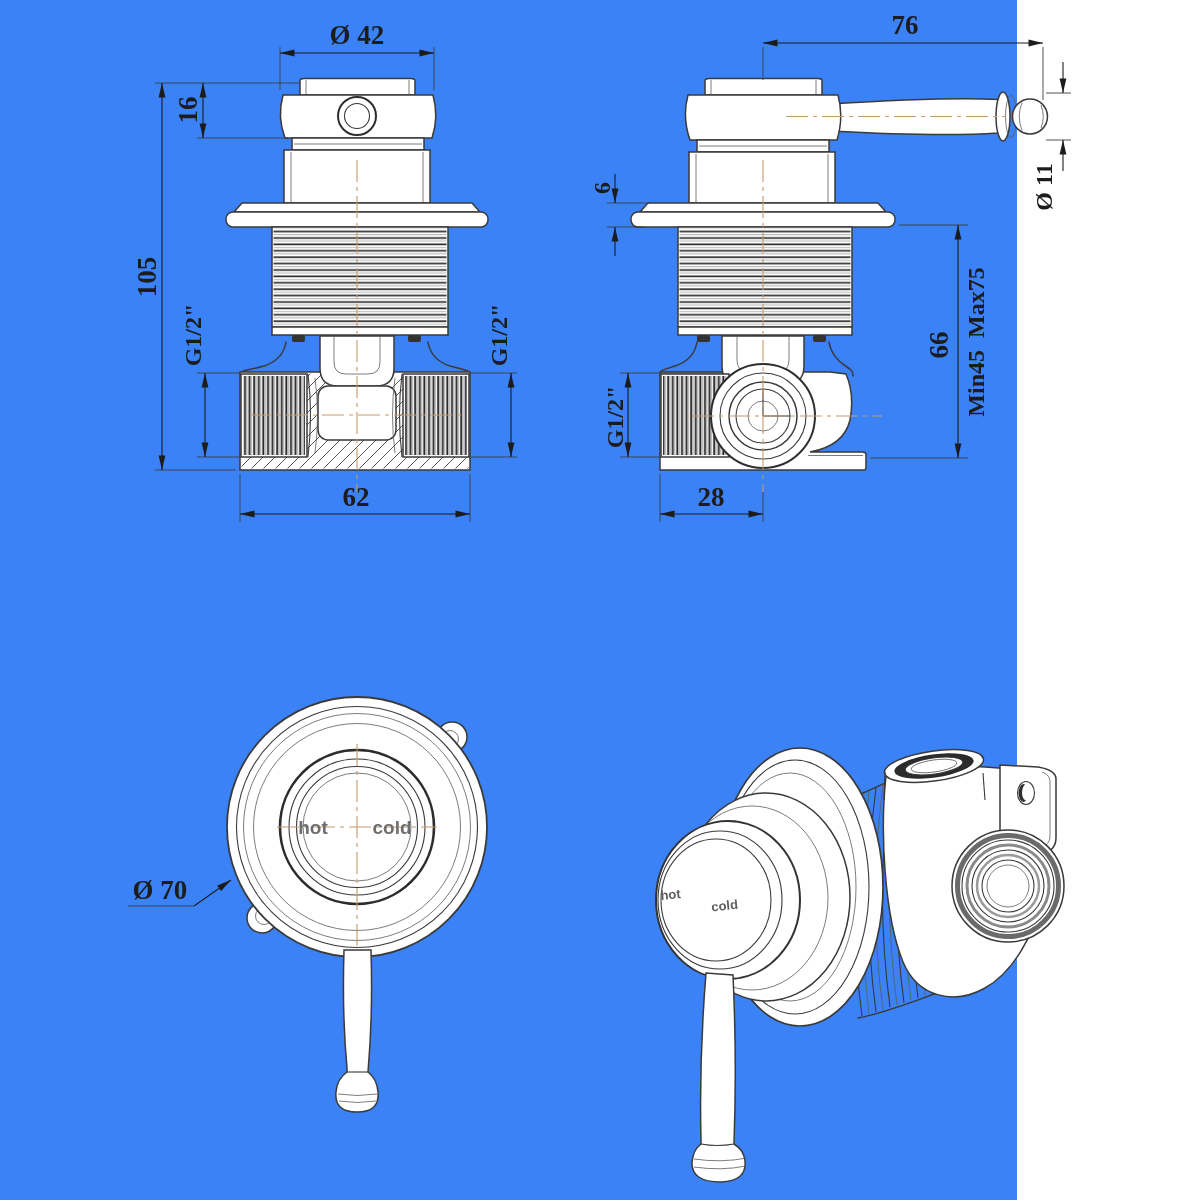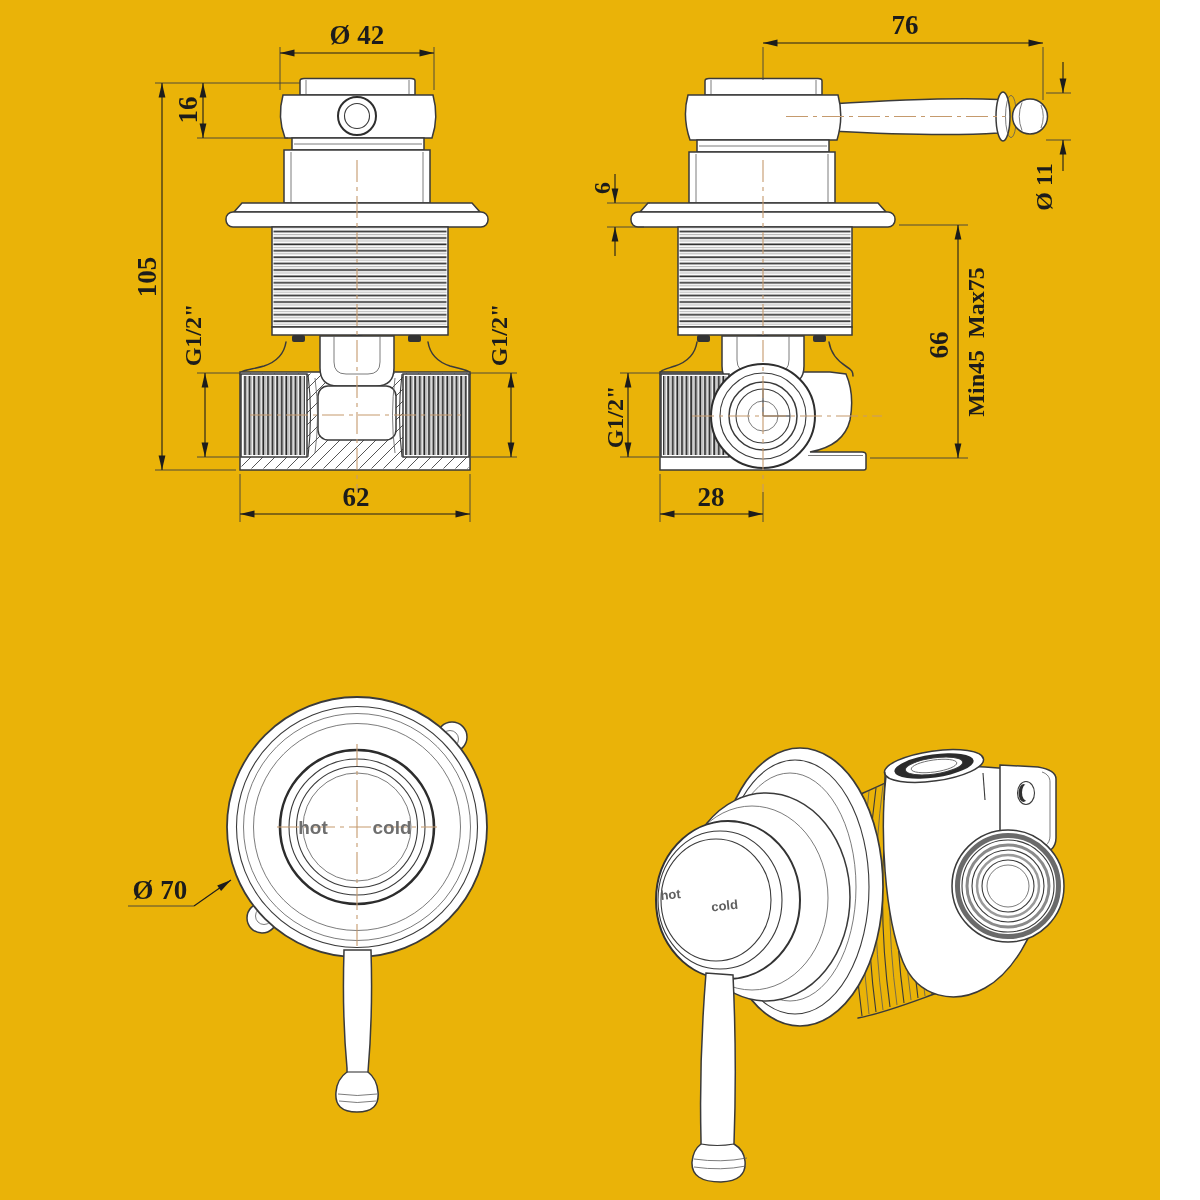--- a/index.html
+++ b/index.html
@@ -1,17 +1,17 @@
 <!DOCTYPE html>
 <html><head>
 <meta charset="utf-8">
 <title>Valve Technical Drawing</title>
 <style>
   html,body{margin:0;padding:0;background:#ffffff;}
-  .page{width:1160px;height:1200px;background:#eab308;position:relative;}
+  .page{width:1017px;height:1200px;background:#3b82f6;position:relative;}
   svg{display:block;}
   .ln{stroke:#3a3a3a;stroke-width:1.5;fill:none;stroke-linecap:round;}
   .lnf{stroke:#3a3a3a;stroke-width:1.5;fill:#fff;}
   .lnf2{stroke:#2e2e2e;stroke-width:2;fill:#fff;}
   .thin{stroke:#5a5a5a;stroke-width:0.8;fill:none;}
   .med{stroke:#3a3a3a;stroke-width:1.1;fill:none;}
   .cl{stroke:#c59a6d;stroke-width:1.1;fill:none;stroke-dasharray:22 5 4 5;}
   .ext{stroke:#3f3f3f;stroke-width:0.9;fill:none;}
   .dim{stroke:#1c1c1c;stroke-width:1.1;fill:none;marker-start:url(#ar);marker-end:url(#ar);}
   .dim1{stroke:#1c1c1c;stroke-width:1.1;fill:none;marker-end:url(#ar);}

